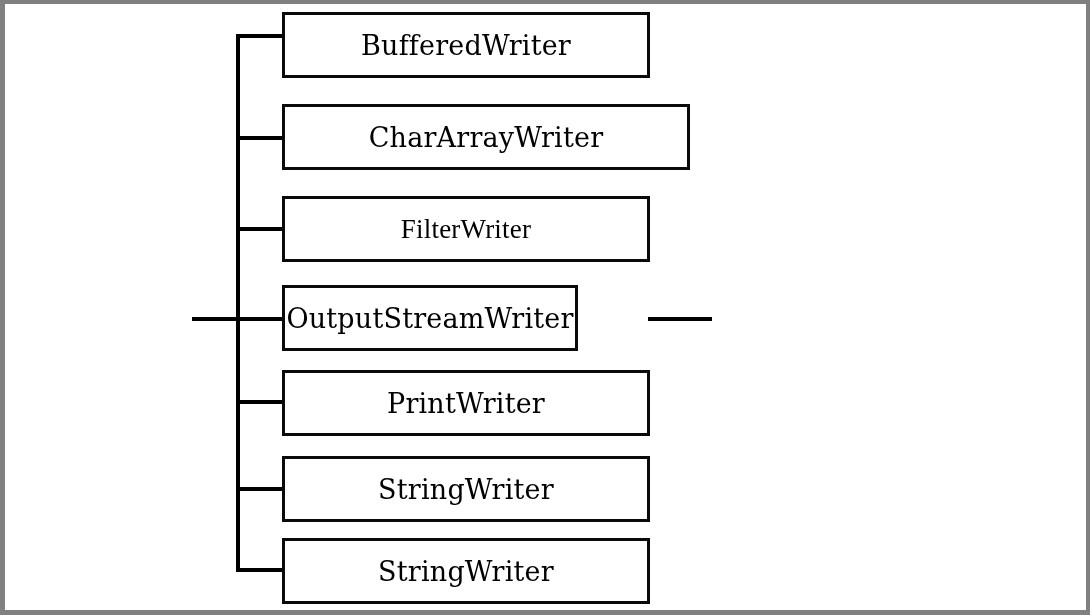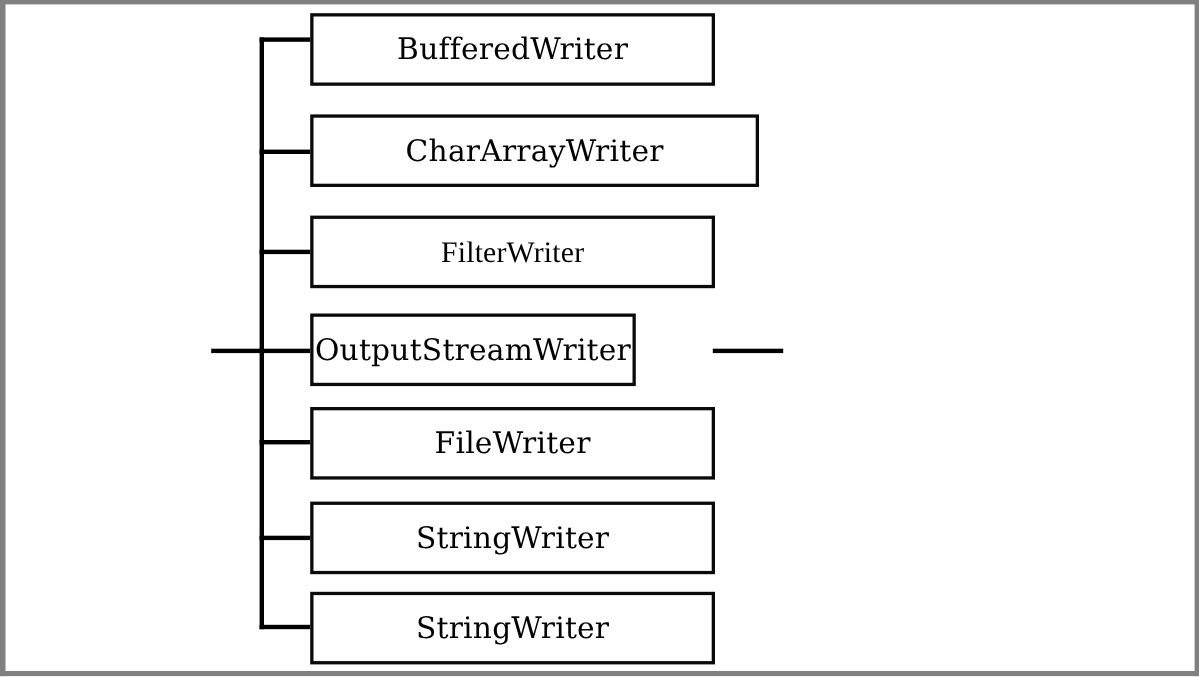--- a/index.html
+++ b/index.html
@@ -105,21 +105,21 @@
 
   <div class="node" style="left:282px; top:196px; width:368px; height:66px;font-family:Liberation Serif, serif;">
     <span class="node-label">FilterWriter</span>
   </div>
 
   <div class="node" style="left:282px; top:285px; width:296px; height:66px;">
     <span class="node-label">OutputStreamWriter</span>
   </div>
 
   <div class="node" style="left:282px; top:370px; width:368px; height:66px;">
-    <span class="node-label">FileWriter</span>
+    <span class="node-label">PrintWriter</span>
   </div>
 
   <div class="node" style="left:282px; top:456px; width:368px; height:66px;">
     <span class="node-label">StringWriter</span>
   </div>
 
   <div class="node" style="left:282px; top:538px; width:368px; height:66px;">
     <span class="node-label">StringWriter</span>
   </div>
 

